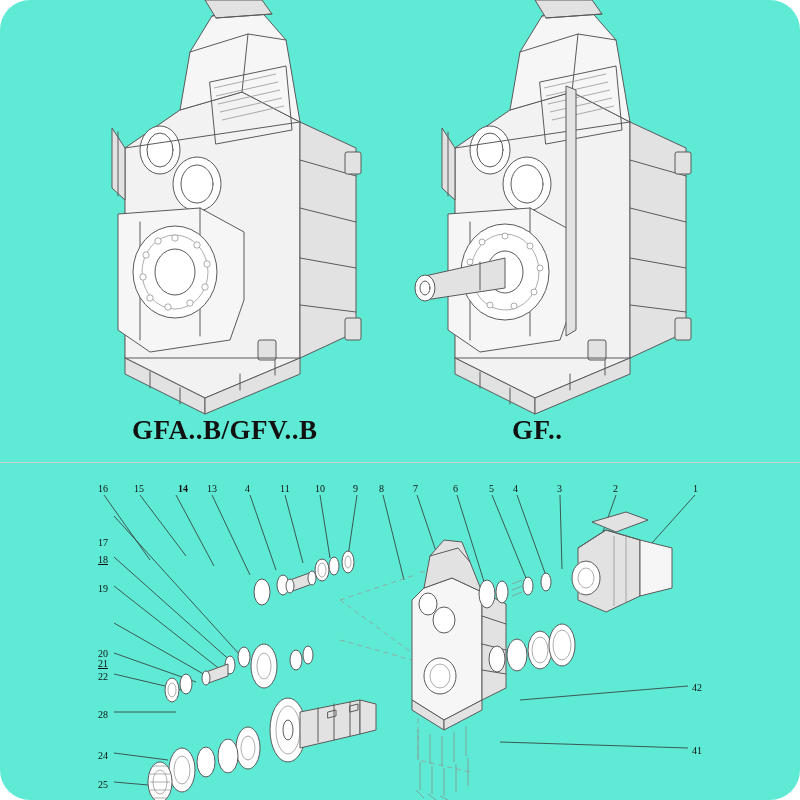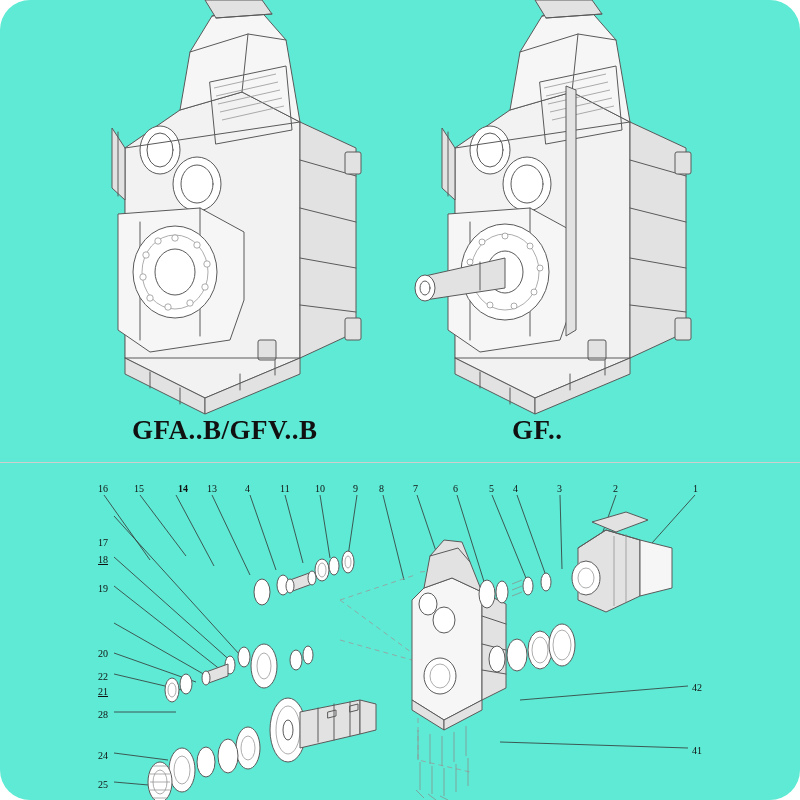--- a/index.html
+++ b/index.html
@@ -353,21 +353,21 @@
       <div class="callout-num" style="left: 453px; top: 483px;">6</div>
       <div class="callout-num" style="left: 489px; top: 483px;">5</div>
       <div class="callout-num" style="left: 513px; top: 483px;">4</div>
       <div class="callout-num" style="left: 557px; top: 483px;">3</div>
       <div class="callout-num" style="left: 613px; top: 483px;">2</div>
       <div class="callout-num" style="left: 693px; top: 483px;">1</div>
       <div class="callout-num" style="left: 98px; top: 513px; margin-top: 24px;">17</div>
       <div class="callout-num" style="left: 98px; top: 554px; text-decoration: underline;">18</div>
       <div class="callout-num" style="left: 98px; top: 583px;">19</div>
       <div class="callout-num" style="left: 98px; top: 640px; margin-top: 8px;">20</div>
-      <div class="callout-num" style="left: 98px; top: 686px; text-decoration: underline;">21</div>
+      <div class="callout-num" style="left: 98px; top: 658px; text-decoration: underline;">21</div>
       <div class="callout-num" style="left: 98px; top: 671px;">22</div>
       <div class="callout-num" style="left: 98px; top: 709px;">28</div>
       <div class="callout-num" style="left: 98px; top: 750px;">24</div>
       <div class="callout-num" style="left: 98px; top: 779px;">25</div>
       <div class="callout-num" style="left: 692px; top: 682px;">42</div>
       <div class="callout-num" style="left: 692px; top: 745px;">41</div>
     </div>
 
 </div>
 

